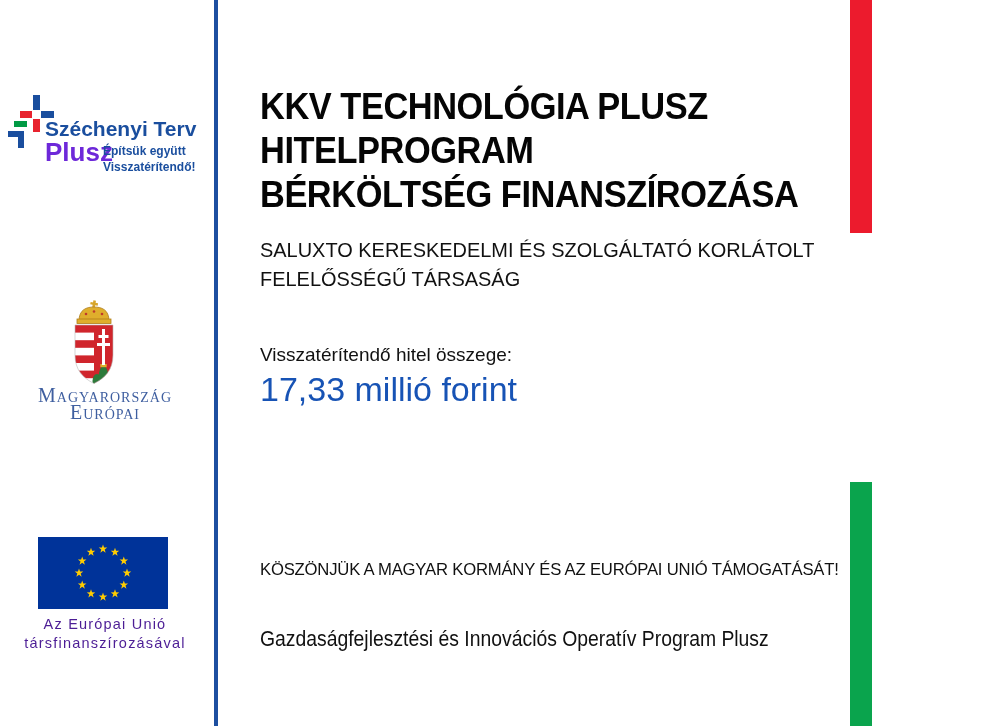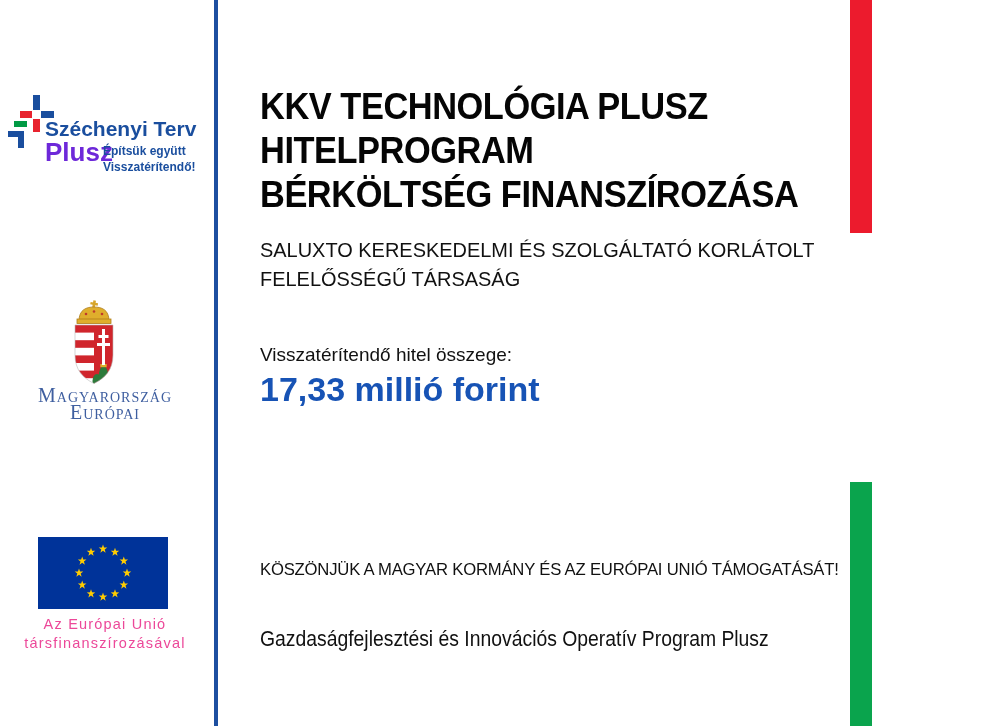--- a/index.html
+++ b/index.html
@@ -22,29 +22,29 @@
 
   
   .arms-svg{left:72px;top:300px;width:44px;height:86px;}
   .gov-text{left:10px;top:387px;width:190px;text-align:center;
     font-family:"Liberation Serif",serif;font-variant:small-caps;
     color:#3f5fa0;font-size:20px;line-height:17px;letter-spacing:1px;}
 
   
   .eu-flag{left:38px;top:537px;width:130px;height:72px;}
   .eu-text{left:5px;top:615px;width:200px;text-align:center;
-    color:#ec4899;font-size:14.5px;line-height:19px;letter-spacing:1.2px;white-space:nowrap;}
+    color:#4c1d95;font-size:14.5px;line-height:19px;letter-spacing:1.2px;white-space:nowrap;}
 
   
   .title{left:260px;top:85px;font-size:37px;font-weight:bold;color:#050505;
     line-height:44px;letter-spacing:-0.5px;transform:scaleX(0.93);transform-origin:0 0;white-space:nowrap;}
   .beneficiary{left:260px;top:235px;font-size:21px;color:#111;line-height:29px;
     transform:scaleX(0.95);transform-origin:0 0;white-space:nowrap;}
   .fund-label{left:260px;top:344px;font-size:19px;color:#111;white-space:nowrap;}
-  .fund-amount{left:260px;top:370px;font-size:34px;font-weight:bold;color:#1753b5;white-space:nowrap;}
+  .fund-amount{left:260px;top:370px;font-size:34px;font-weight:normal;color:#1753b5;white-space:nowrap;}
   .thanks{left:260px;top:560px;font-size:17px;color:#111;letter-spacing:-0.2px;
     transform:scaleX(0.98);transform-origin:0 0;white-space:nowrap;}
   .program{left:260px;top:627px;font-size:21.5px;color:#111;
     transform:scaleX(0.9);transform-origin:0 0;white-space:nowrap;}
 </style>
 </head>
 <body>
 
 <div class="poster">
 

